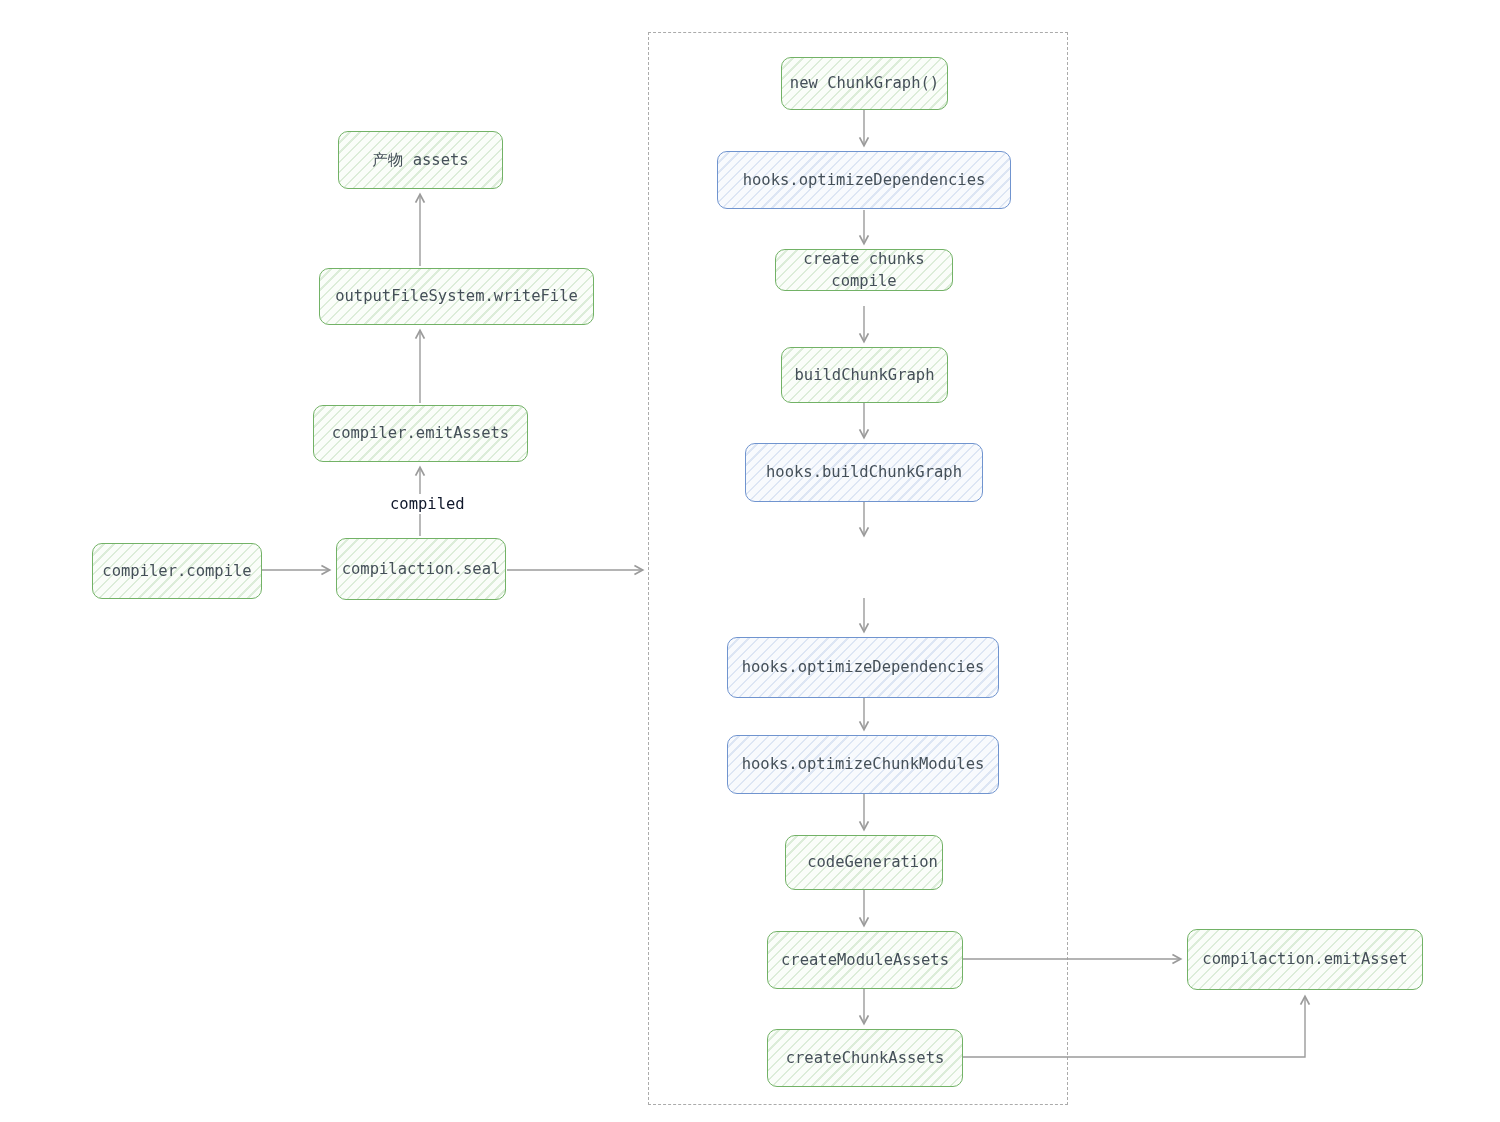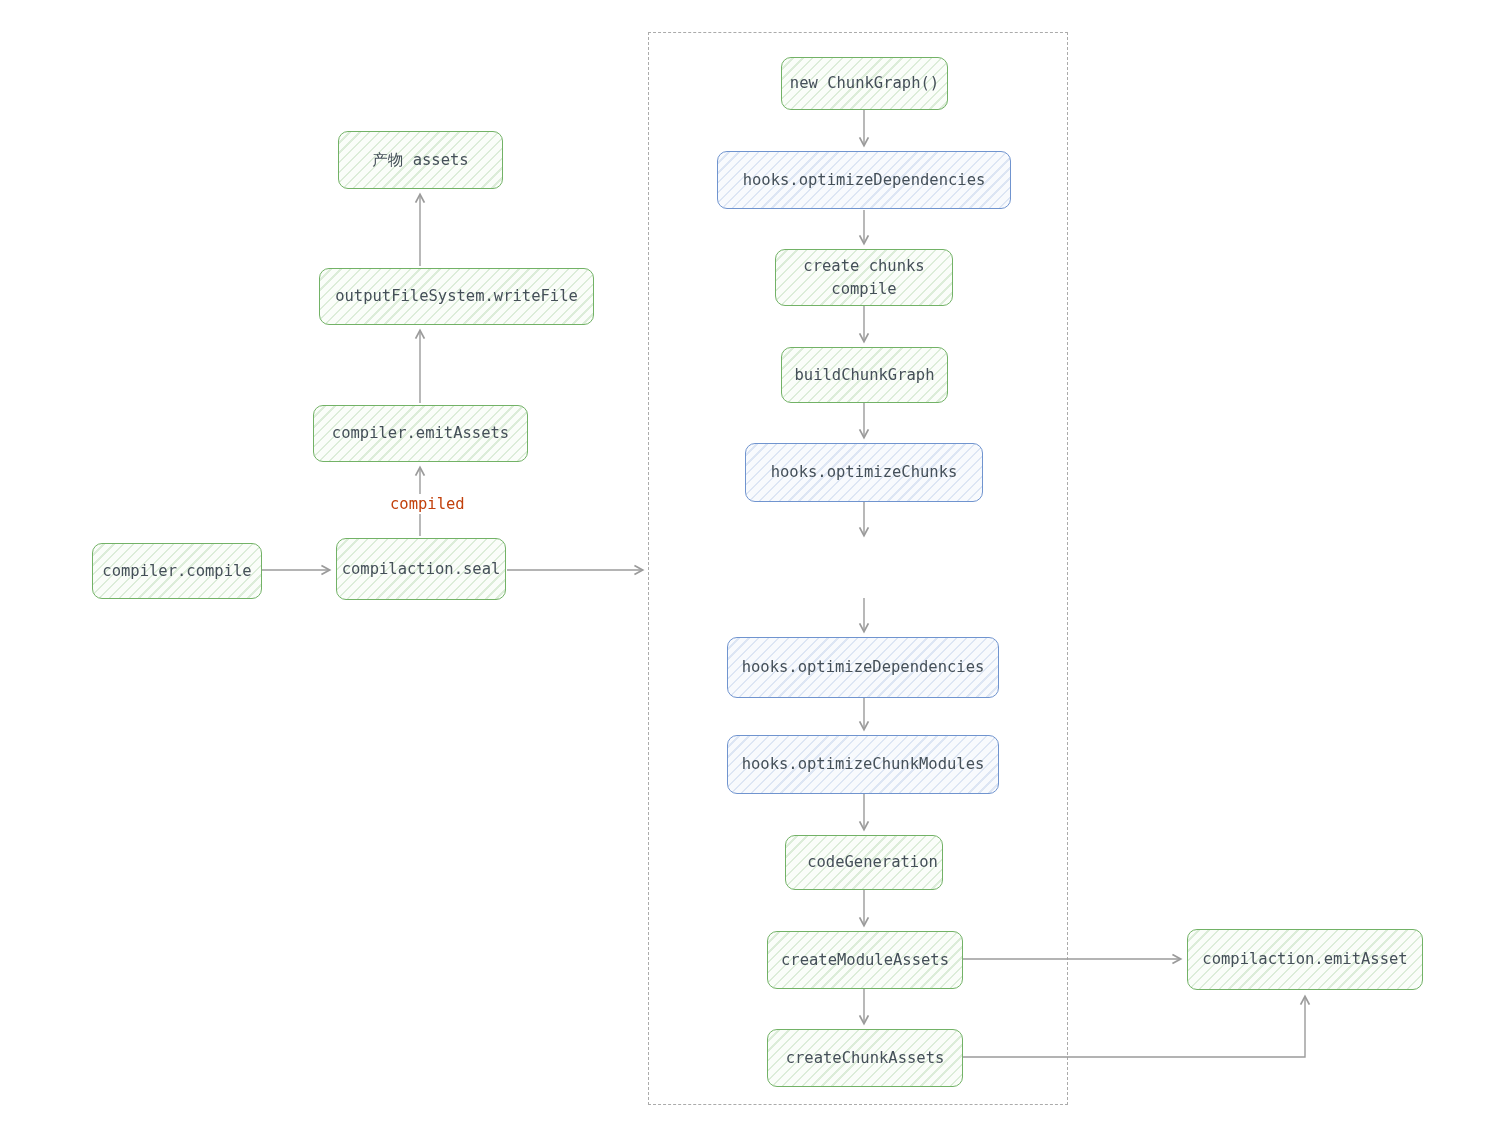--- a/index.html
+++ b/index.html
@@ -44,21 +44,21 @@
     border:1.6px dashed #ababab;
     z-index:0;
     background:transparent;
   }
   .edge-label {
     position:absolute;
     z-index:3;
     background:#ffffff;
     padding:1px 6px;
     font-size:15.5px;
-    color:#c2410c;
+    color:#0f172a;
   }
   #edges {
     position:absolute;
     left:0; top:0;
     z-index:1;
   }
   #edges path, #edges line {
     stroke:#9b9b9b;
     stroke-width:1.4;
     fill:none;
@@ -122,31 +122,31 @@
   </div>
 
   <div class="node green" style="left:781px; top:57px; width:167px; height:53px;text-align:right;">
     <span>new ChunkGraph()</span>
   </div>
 
   <div class="node blue" style="left:717px; top:151px; width:294px; height:58px;">
     <span>hooks.optimizeDependencies</span>
   </div>
 
-  <div class="node green" style="left:775px; top:249px; width:178px; height:57px;">
+  <div class="node green" style="left:775px; top:249px; width:178px; height:42px;">
     <span>create chunks</span>
     <span>compile</span>
   </div>
 
   <div class="node green" style="left:781px; top:347px; width:167px; height:56px;">
     <span>buildChunkGraph</span>
   </div>
 
   <div class="node blue" style="left:745px; top:443px; width:238px; height:59px;">
-    <span>hooks.optimizeChunks</span>
+    <span>hooks.buildChunkGraph</span>
   </div>
 
 
   <div class="node blue" style="left:727px; top:637px; width:272px; height:61px;">
     <span>hooks.optimizeDependencies</span>
   </div>
 
   <div class="node blue" style="left:727px; top:735px; width:272px; height:59px;">
     <span>hooks.optimizeChunkModules</span>
   </div>

